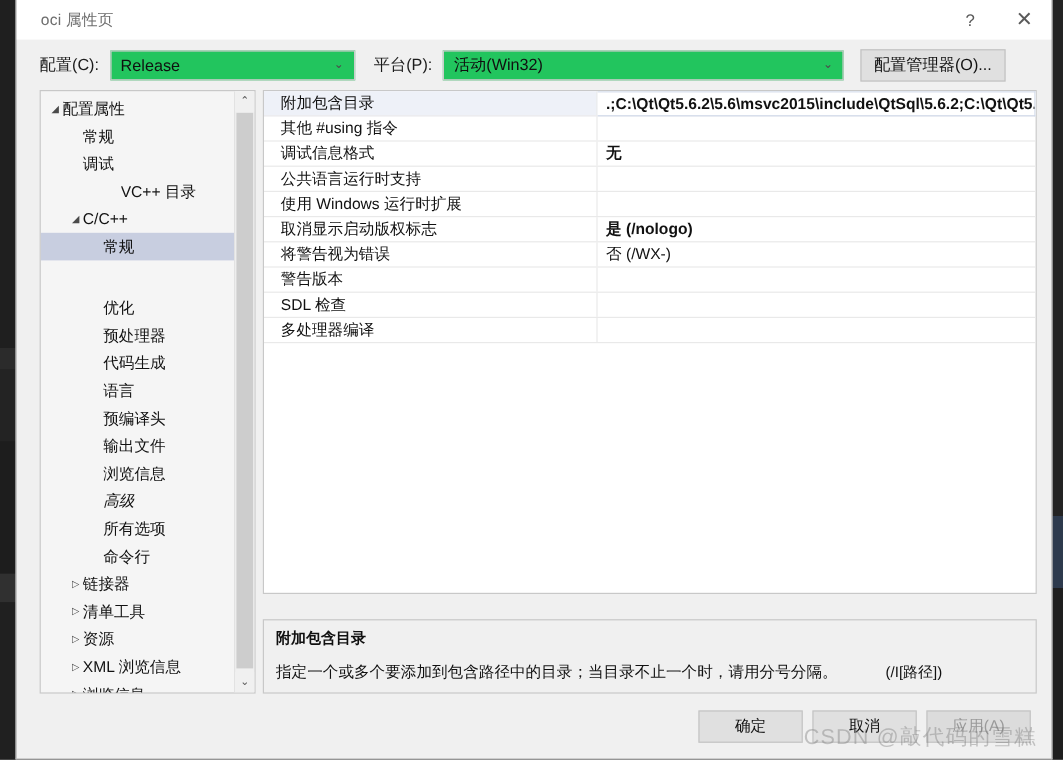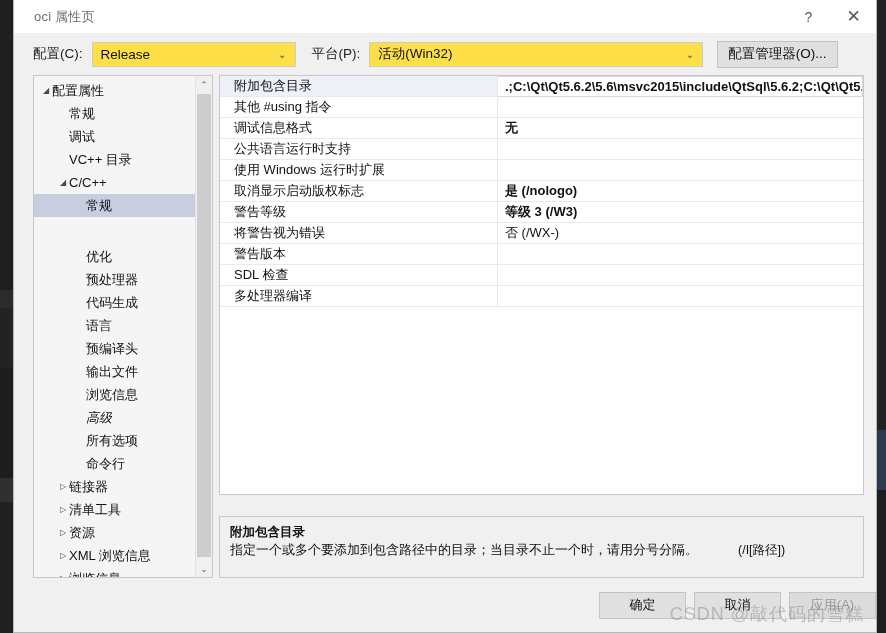--- a/index.html
+++ b/index.html
@@ -67,21 +67,21 @@
     flex: none;
     height: 42px;
     display: flex;
     align-items: center;
     padding: 0 12px 0 19px;
     gap: 0;
   }
   .lbl { font-size: 13.5px; color: #1b1b1b; white-space: nowrap; }
   .combo {
     height: 25px;
-    background: #fde047;
+    background: #22c55e;
     border: 1px solid #cccccc;
     display: flex;
     align-items: center;
     position: relative;
     font-size: 13.5px;
     color: #101010;
     padding-left: 8px;
     cursor: default;
   }
   .combo .arrow {
@@ -223,35 +223,36 @@
   #desc-box {
     flex: none;
     height: 62px;
     background: #f0f0f0;
     border: 1px solid #c8c8c8;
     padding: 7px 10px 0 10px;
     position: relative;
   }
   #desc-title { font-size: 12.5px; font-weight: bold; color: #101010; }
   #desc-line {
-    margin-top: 0;
+    margin-top: 10px;
     font-size: 13px;
     color: #111;
     display: flex;
     align-items: baseline;
   }
   #desc-hint { margin-left: 40px; font-size: 12.5px; color: #111; }
 
   
   #footer {
     flex: none;
     height: 54px;
     display: flex;
     align-items: center;
     justify-content: flex-end;
+    padding-right: 17px;
     gap: 8px;
   }
   .fbtn {
     width: 87px; height: 27px;
     background: #e0e0e0;
     border: 1px solid #c4c4c4;
     font-size: 13px;
     color: #111;
     display: flex; align-items: center; justify-content: center;
     cursor: default;
@@ -318,21 +319,21 @@
             <span class="tlabel">配置属性</span>
           </div>
           <div class="tree-item" style="padding-left: 23px;">
             <span class="tw"></span>
             <span class="tlabel">常规</span>
           </div>
           <div class="tree-item" style="padding-left: 23px;">
             <span class="tw"></span>
             <span class="tlabel">调试</span>
           </div>
-          <div class="tree-item" style="padding-left: 23px;">
+          <div class="tree-item" style="padding-left: 23px; justify-content: center;">
             <span class="tw"></span>
             <span class="tlabel">VC++ 目录</span>
           </div>
           <div class="tree-item" style="padding-left: 23px;">
             <span class="tw">◢</span>
             <span class="tlabel">C/C++</span>
           </div>
           <div class="tree-item selected" style="padding-left: 40px;">
             <span class="tw"></span>
             <span class="tlabel">常规</span>
@@ -427,24 +428,20 @@
             <div class="gname">公共语言运行时支持</div>
             <div class="gval"></div>
           </div>
           <div class="grid-row">
             <div class="gname">使用 Windows 运行时扩展</div>
             <div class="gval"></div>
           </div>
           <div class="grid-row">
             <div class="gname">取消显示启动版权标志</div>
             <div class="gval">是 (/nologo)</div>
-          </div>
-          <div class="grid-row">
-            <div class="gname">警告等级</div>
-            <div class="gval">等级 3 (/W3)</div>
           </div>
           <div class="grid-row">
             <div class="gname">将警告视为错误</div>
             <div class="gval normal">否 (/WX-)</div>
           </div>
           <div class="grid-row">
             <div class="gname">警告版本</div>
             <div class="gval"></div>
           </div>
           <div class="grid-row">

